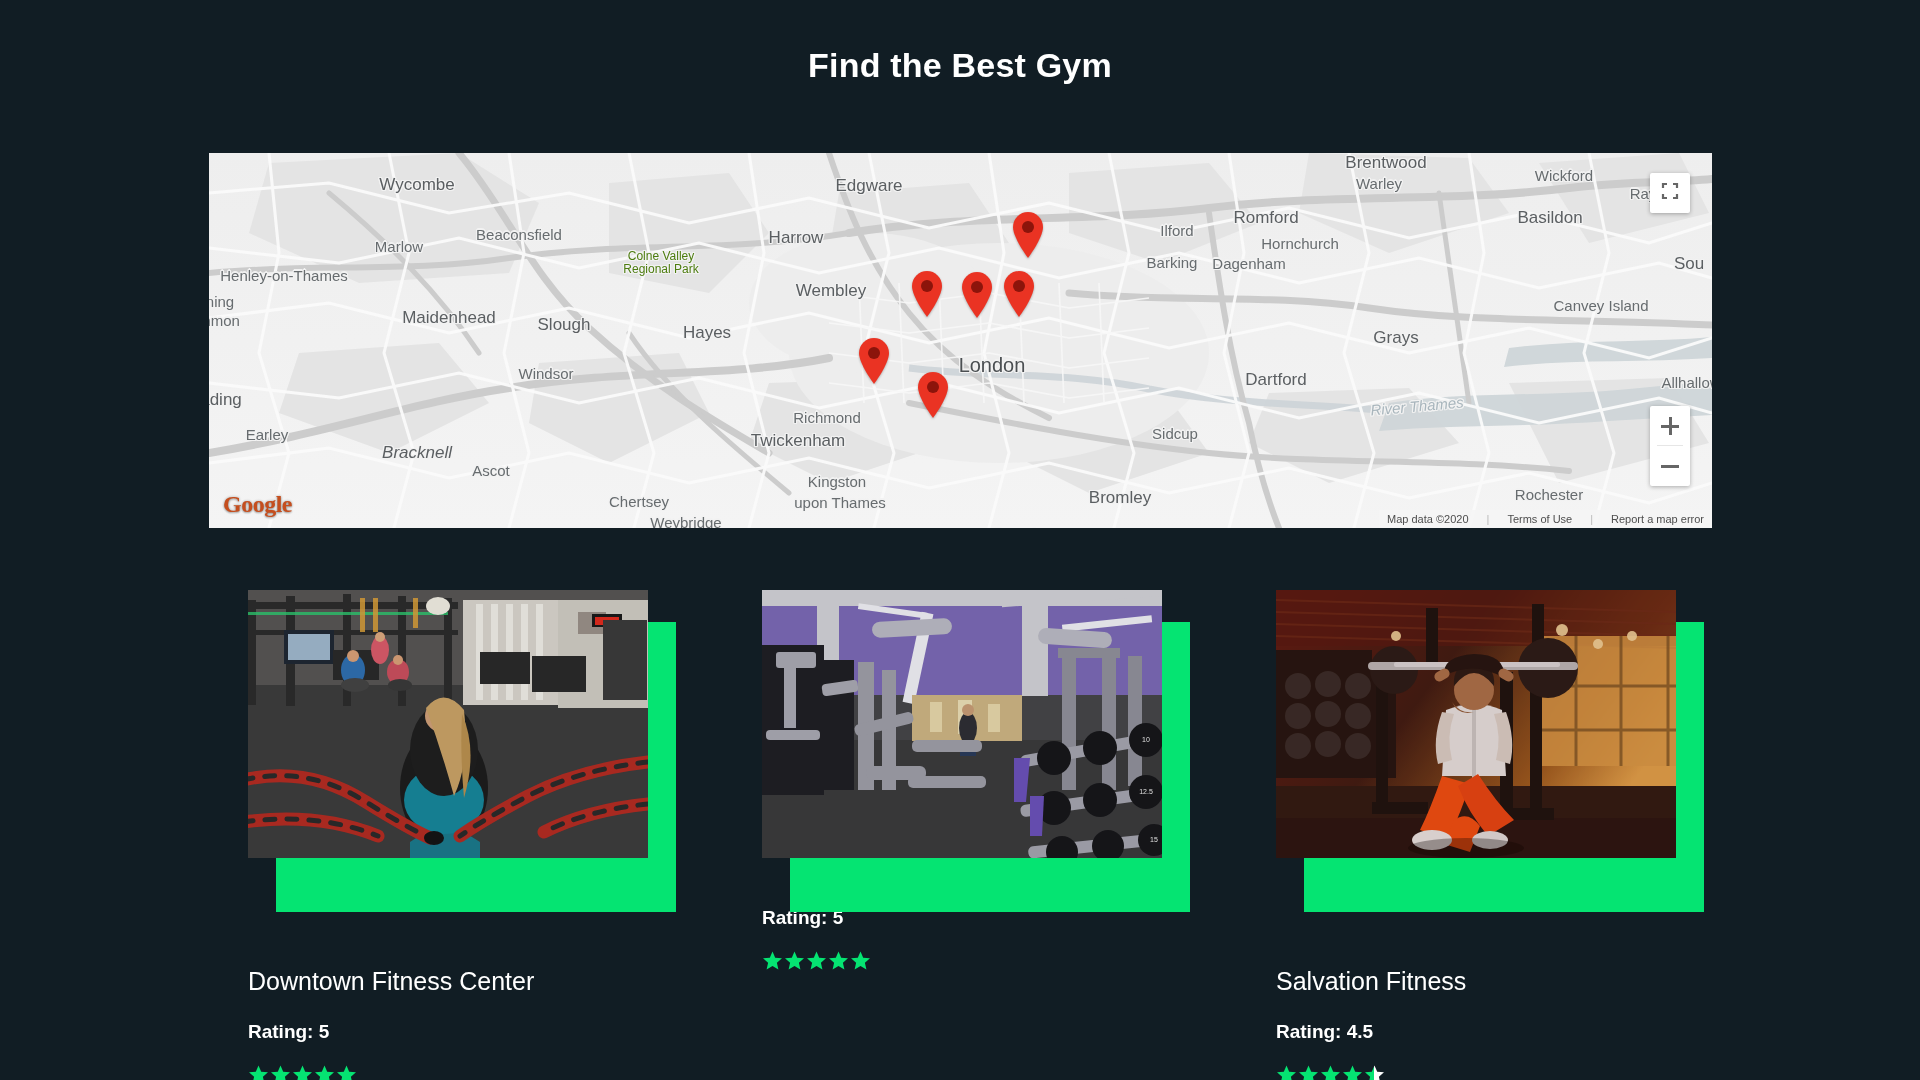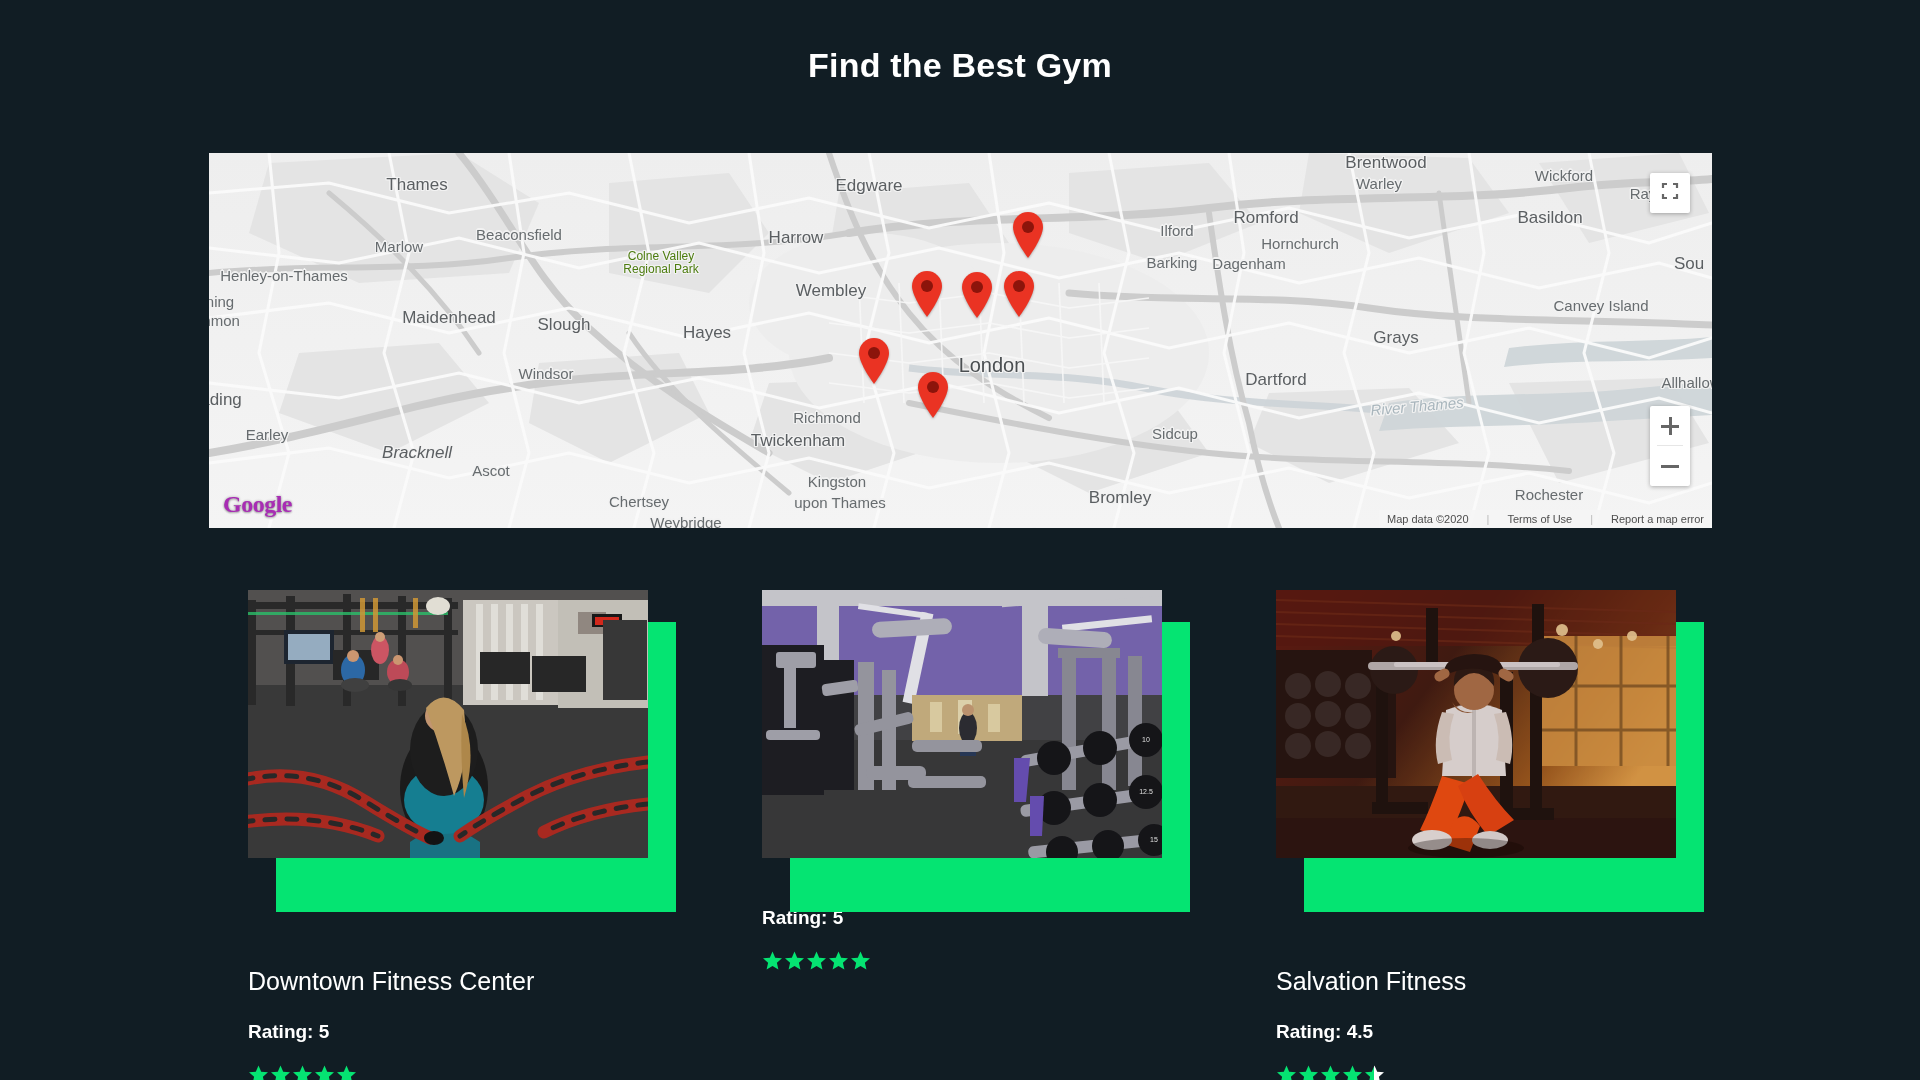--- a/index.html
+++ b/index.html
@@ -122,21 +122,21 @@
   .zglyph-h { width: 18px; height: 3px; background: #666; display:block; }
   .zglyph-v { width: 3px; height: 18px; background: #666; display:block; position:absolute; }
 
   .google-logo {
     position: absolute;
     left: 14px;
     bottom: 10px;
     font-family: "Liberation Serif", serif;
     font-size: 24px;
     font-weight: 700;
-    color: #a21caf;
+    color: #c2410c;
     letter-spacing: -0.5px;
     text-shadow: 0 0 3px rgba(0,0,0,0.35), 0 1px 2px rgba(0,0,0,0.3);
     opacity: 0.92;
     pointer-events: none;
   }
 
   .map-attrib {
     position: absolute;
     right: 0;
     bottom: 0;
@@ -306,21 +306,21 @@
         <path d="M730 130 L735 250"></path>
           <path d="M770 130 L775 250"></path>
         <path d="M810 130 L815 250"></path>
           <path d="M850 130 L855 250"></path>
         <path d="M890 130 L895 250"></path>
       </g>
     </svg>
   </div>
 
   <div id="map-labels">
-      <div class="map-label md" style="left: 208px; top: 32px;">Thames</div>
+      <div class="map-label md" style="left: 208px; top: 32px;">Wycombe</div>
       <div class="map-label sm" style="left: 310px; top: 65px; margin-top: 16px;">Beaconsfield</div>
       <div class="map-label sm" style="left: 190px; top: 93px;">Marlow</div>
       <div class="map-label sm" style="left: 75px; top: 122px;">Henley-on-Thames</div>
       <div class="map-label sm" style="left: 11px; top: 148px;">ning</div>
       <div class="map-label sm" style="left: 10px; top: 167px;">mmon</div>
       <div class="map-label md" style="left: 240px; top: 165px;">Maidenhead</div>
       <div class="map-label md" style="left: 355px; top: 172px;">Slough</div>
       <div class="map-label md" style="left: 498px; top: 180px;">Hayes</div>
       <div class="map-label sm" style="left: 337px; top: 220px;">Windsor</div>
       <div class="map-label md" style="left: 12px; top: 247px;">ading</div>

